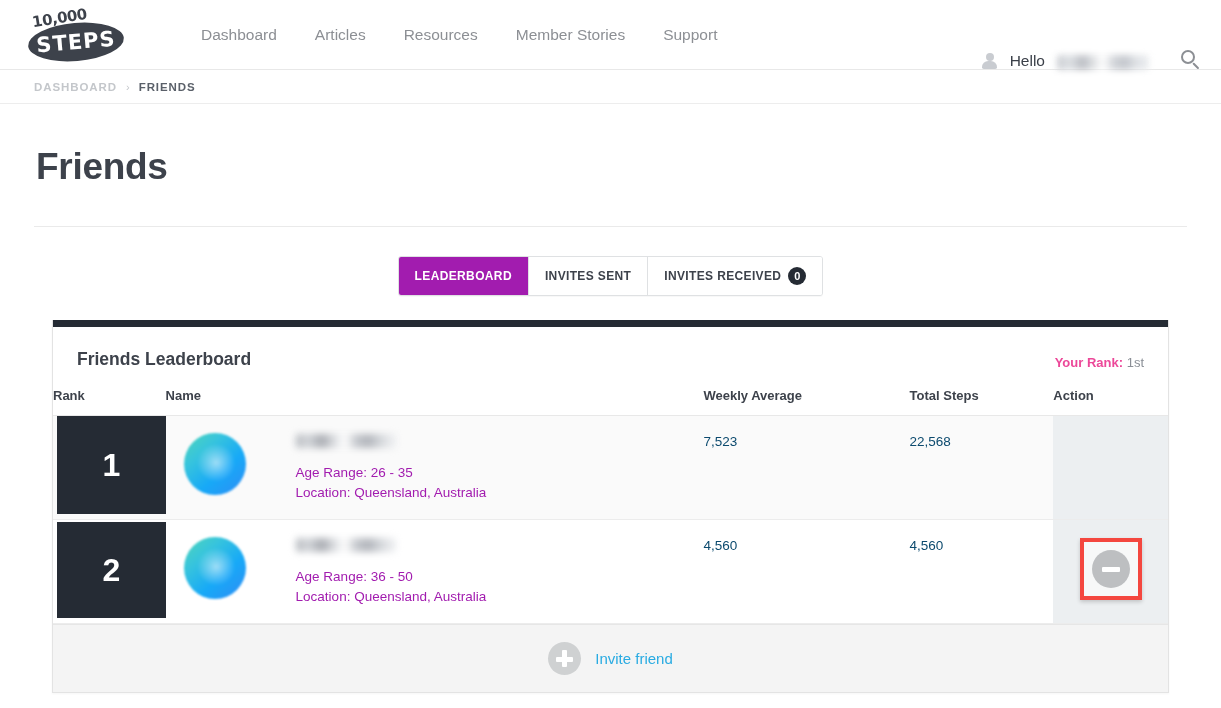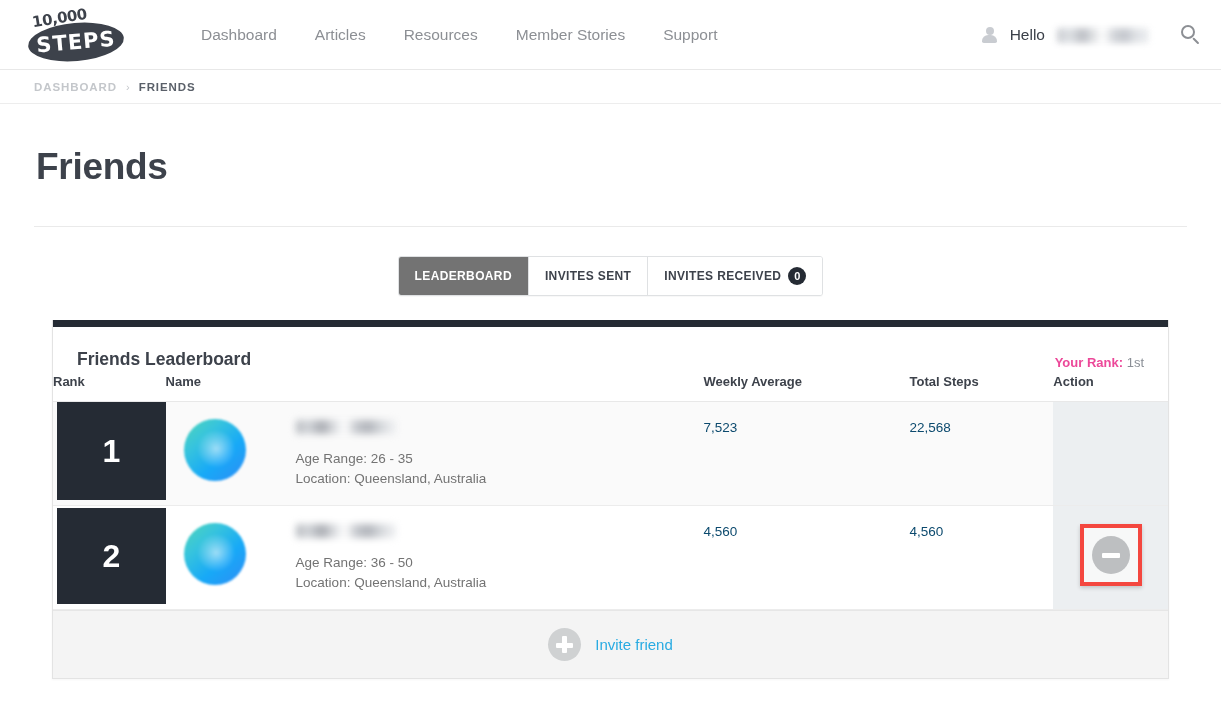--- a/index.html
+++ b/index.html
@@ -25,21 +25,21 @@
   .nav-item {
     color: #8c8f94;
     font-size: 15.5px;
     padding: 6px 19px;
     text-decoration: none;
     white-space: nowrap;
     cursor: pointer;
   }
   .header-right {
     position: absolute; right: 20px; top: 0; height: 70px;
-    display: flex; align-items: center; gap: 6px;
+    display: flex; align-items: flex-end; gap: 6px;
   }
   .user-icon { width: 15px; height: 17px; margin-right: 7px; position: relative; }
   .user-icon .head {
     position:absolute; top:0; left:4px; width:8px; height:8px; border-radius:50%; background:#c9ccd1;
   }
   .user-icon .body {
     position:absolute; bottom:1px; left:0px; width:15px; height:8px;
     border-radius: 7px 7px 2px 2px; background:#c9ccd1;
   }
   .hello { font-size: 15.5px; color: #3b4049; }
@@ -90,21 +90,21 @@
     display:flex; border: 1px solid #dfe1e3; border-radius: 3px; overflow:hidden;
     background:#fff; box-shadow: 0 1px 1px rgba(0,0,0,.03);
   }
   .tab {
     font-size: 12px; font-weight: 700; letter-spacing: .03em;
     padding: 10px 16px; color: #3d424b; background:#fff;
     border-right: 1px solid #dfe1e3; cursor:pointer; white-space:nowrap;
     display:flex; align-items:center; gap:7px;
   }
   .tab:last-child { border-right: none; }
-  .tab.active { background:#737373; color:#ffffff; }
+  .tab.active { background:#a21caf; color:#ffffff; }
   .badge {
     display:inline-flex; align-items:center; justify-content:center;
     min-width: 18px; height:18px; border-radius: 50%;
     background:#252b34; color:#fff; font-size: 11px; font-weight:700;
     padding: 0 4px;
   }
 
   
   .card {
     margin: 24px 18px 0 18px;
@@ -115,21 +115,21 @@
   }
   .card-topbar { height: 7px; background:#252b34; }
   .card-head {
     display:flex; align-items:flex-end; justify-content:space-between;
     padding: 22px 24px 0 24px;
   }
   .card-title { font-size: 17.5px; font-weight: 700; color:#3d424b; }
   .your-rank { font-size: 13px; color:#8a8f96; }
   .your-rank b { color:#ec4899; font-weight:700; }
 
-  table.lb { width: 100%; border-collapse: collapse; }
+  table.lb { width: 100%; border-collapse: collapse; margin-top: 14px; }
   table.lb th {
     text-align: left; font-size: 13px; font-weight: 700; color:#3d424b;
     padding: 4px 0 12px 0; border-bottom: 1px solid #e8e8e8;
   }
   th.c-rank { width: 112px; padding-left: 24px; }
   th.c-name { width: 535px; }
   th.c-weekly { width: 205px; }
   th.c-total  { width: 143px; }
   th.c-action { width: 114px; }
 
@@ -155,21 +155,21 @@
       linear-gradient(138deg, #4fd6b8 0%, #37c4dd 30%, #17a9f7 62%, #2f8cf6 100%);
     filter: blur(1.3px);
   }
   .person-text { margin-left: 50px; padding-top: 4px; }
   .blur-name-row {
     width: 100px; height: 14px; border-radius: 2px; margin-bottom: 15px;
     background: linear-gradient(90deg,#b7babf 0%, #d3d6da 12%, #a9acb2 26%, #e2e4e7 40%,
                  #ffffff 49%, #c6c9ce 60%, #b2b5bb 72%, #dcdfe2 88%, #f0f1f3 100%);
     filter: blur(3.6px);
   }
-  .meta { font-size: 13.5px; color:#737373; line-height: 20px; }
+  .meta { font-size: 13.5px; color:#a21caf; line-height: 20px; }
 
   td.num-cell { padding: 18px 0 0 0; font-size: 13.5px; color:#0c4a6e; }
   td.action-cell { padding: 0; background:#eceff1 !important; }
   .action-inner { height: 98px; display:flex; align-items:center; justify-content:center; }
 
   .remove-wrap {
     position: relative; width: 62px; height: 62px;
     display:flex; align-items:center; justify-content:center;
     background:#f7f8f8;
     border: 4px solid #f4473f;

